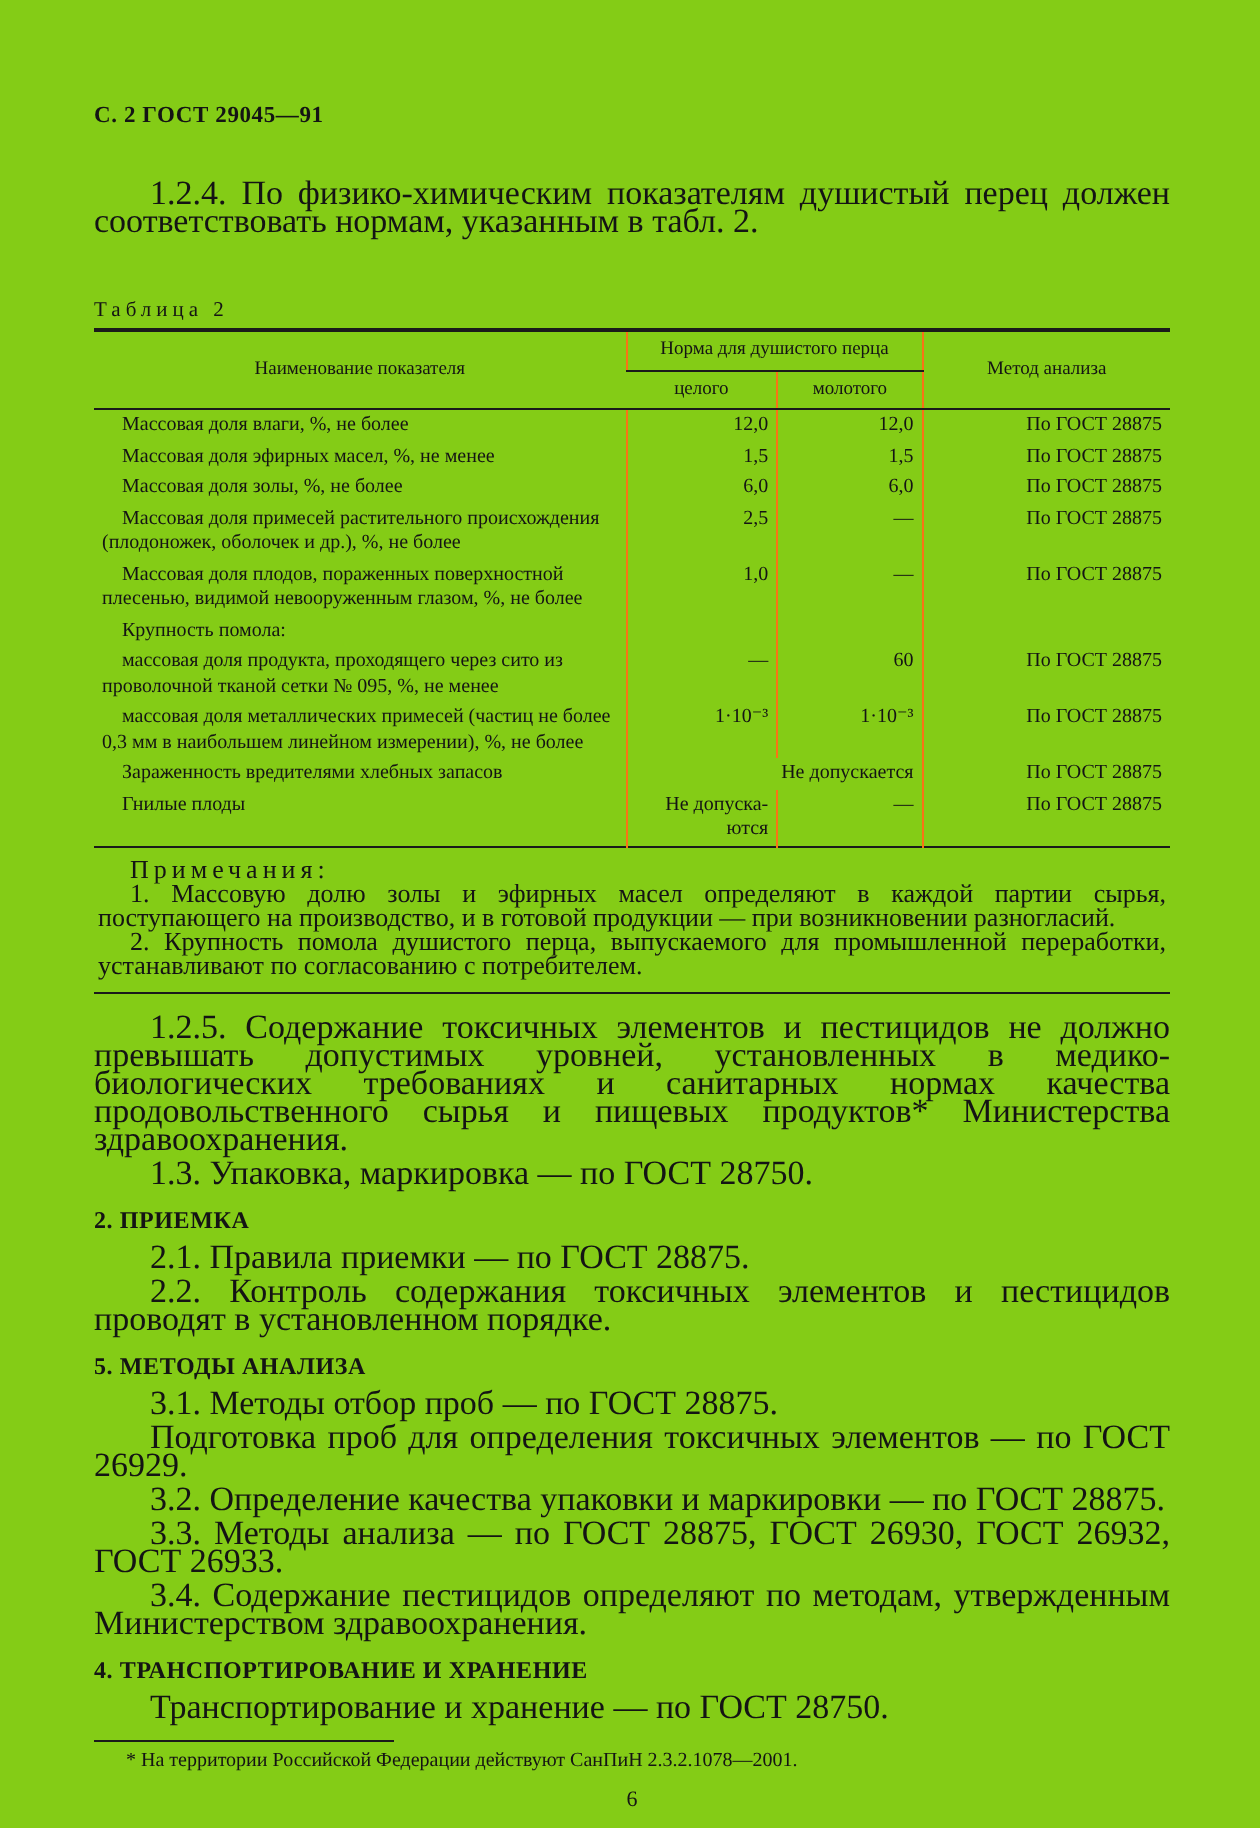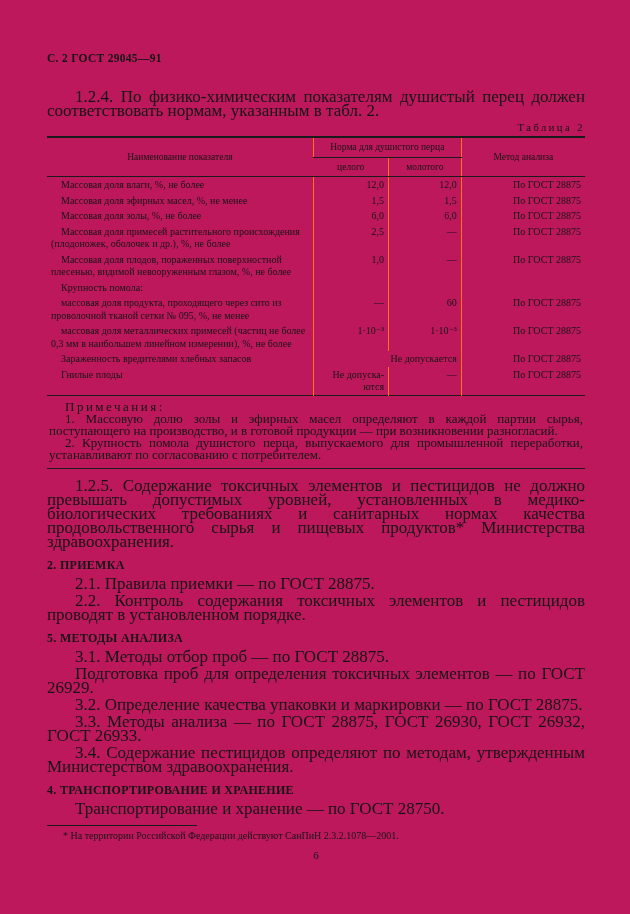--- a/index.html
+++ b/index.html
@@ -1,32 +1,32 @@
 <!DOCTYPE html>
 <html><head>
 <meta charset="utf-8">
 <style>
   * { margin:0; padding:0; box-sizing:border-box; }
   html,body { background:#e9e9e9; }
   .page {
     width:630px; height:914px; margin:0 auto;
-    background:#be185d; color:#141414;
+    background:#84cc16; color:#141414;
     font-family:"Liberation Serif","DejaVu Serif",serif;
     padding:52px 45px 0 47px;
     overflow:hidden; position:relative;
   }
   .doc-header { font-size:11.5px; font-weight:bold; letter-spacing:.3px; }
   .para {
     font-size:17px; line-height:14px; text-align:justify;
     text-indent:28px; margin-top:3px;
   }
   .p124 { margin-top:26px; }
   .p125 { margin-top:10px; }
   .table-caption {
-    text-align:right; font-size:10.5px; letter-spacing:2.5px; margin-top:4px;
+    text-align:left; font-size:10.5px; letter-spacing:2.5px; margin-top:32px;
   }
   table.spec {
     width:100%; border-collapse:collapse; margin-top:3px;
     font-size:10px; line-height:12.5px;
     border-top:2px solid #1a1a1a; border-bottom:1px solid #1a1a1a;
   }
   table.spec th {
     font-weight:normal; font-size:9.5px; text-align:center;
     vertical-align:middle; padding:3px 4px;
     border-bottom:1px solid #1a1a1a;
@@ -147,20 +147,21 @@
     </tbody>
   </table>
 
   <div class="notes">
     <div class="notes-title">Примечания:</div>
     <div class="note-item">1. Массовую долю золы и эфирных масел определяют в каждой партии сырья, поступающего на производство, и в готовой продукции — при возникновении разногласий.</div>
     <div class="note-item">2. Крупность помола душистого перца, выпускаемого для промышленной переработки, устанавливают по согласованию с потребителем.</div>
   </div>
 
   <p class="para p125">1.2.5. Содержание токсичных элементов и пестицидов не должно превышать допустимых уровней, установленных в медико-биологических требованиях и санитарных нормах качества продовольственного сырья и пищевых продуктов* Министерства здравоохранения.</p>
+  <p class="para">1.3. Упаковка, маркировка — по ГОСТ 28750.</p>
 
   <div class="section-h">2. ПРИЕМКА</div>
   <p class="para">2.1. Правила приемки — по ГОСТ 28875.</p>
   <p class="para">2.2. Контроль содержания токсичных элементов и пестицидов проводят в установленном порядке.</p>
 
   <div class="section-h">5. МЕТОДЫ АНАЛИЗА</div>
   <p class="para">3.1. Методы отбор проб — по ГОСТ 28875.</p>
   <p class="para">Подготовка проб для определения токсичных элементов — по ГОСТ 26929.</p>
   <p class="para">3.2. Определение качества упаковки и маркировки — по ГОСТ 28875.</p>
   <p class="para">3.3. Методы анализа — по ГОСТ 28875, ГОСТ 26930, ГОСТ 26932, ГОСТ 26933.</p>

